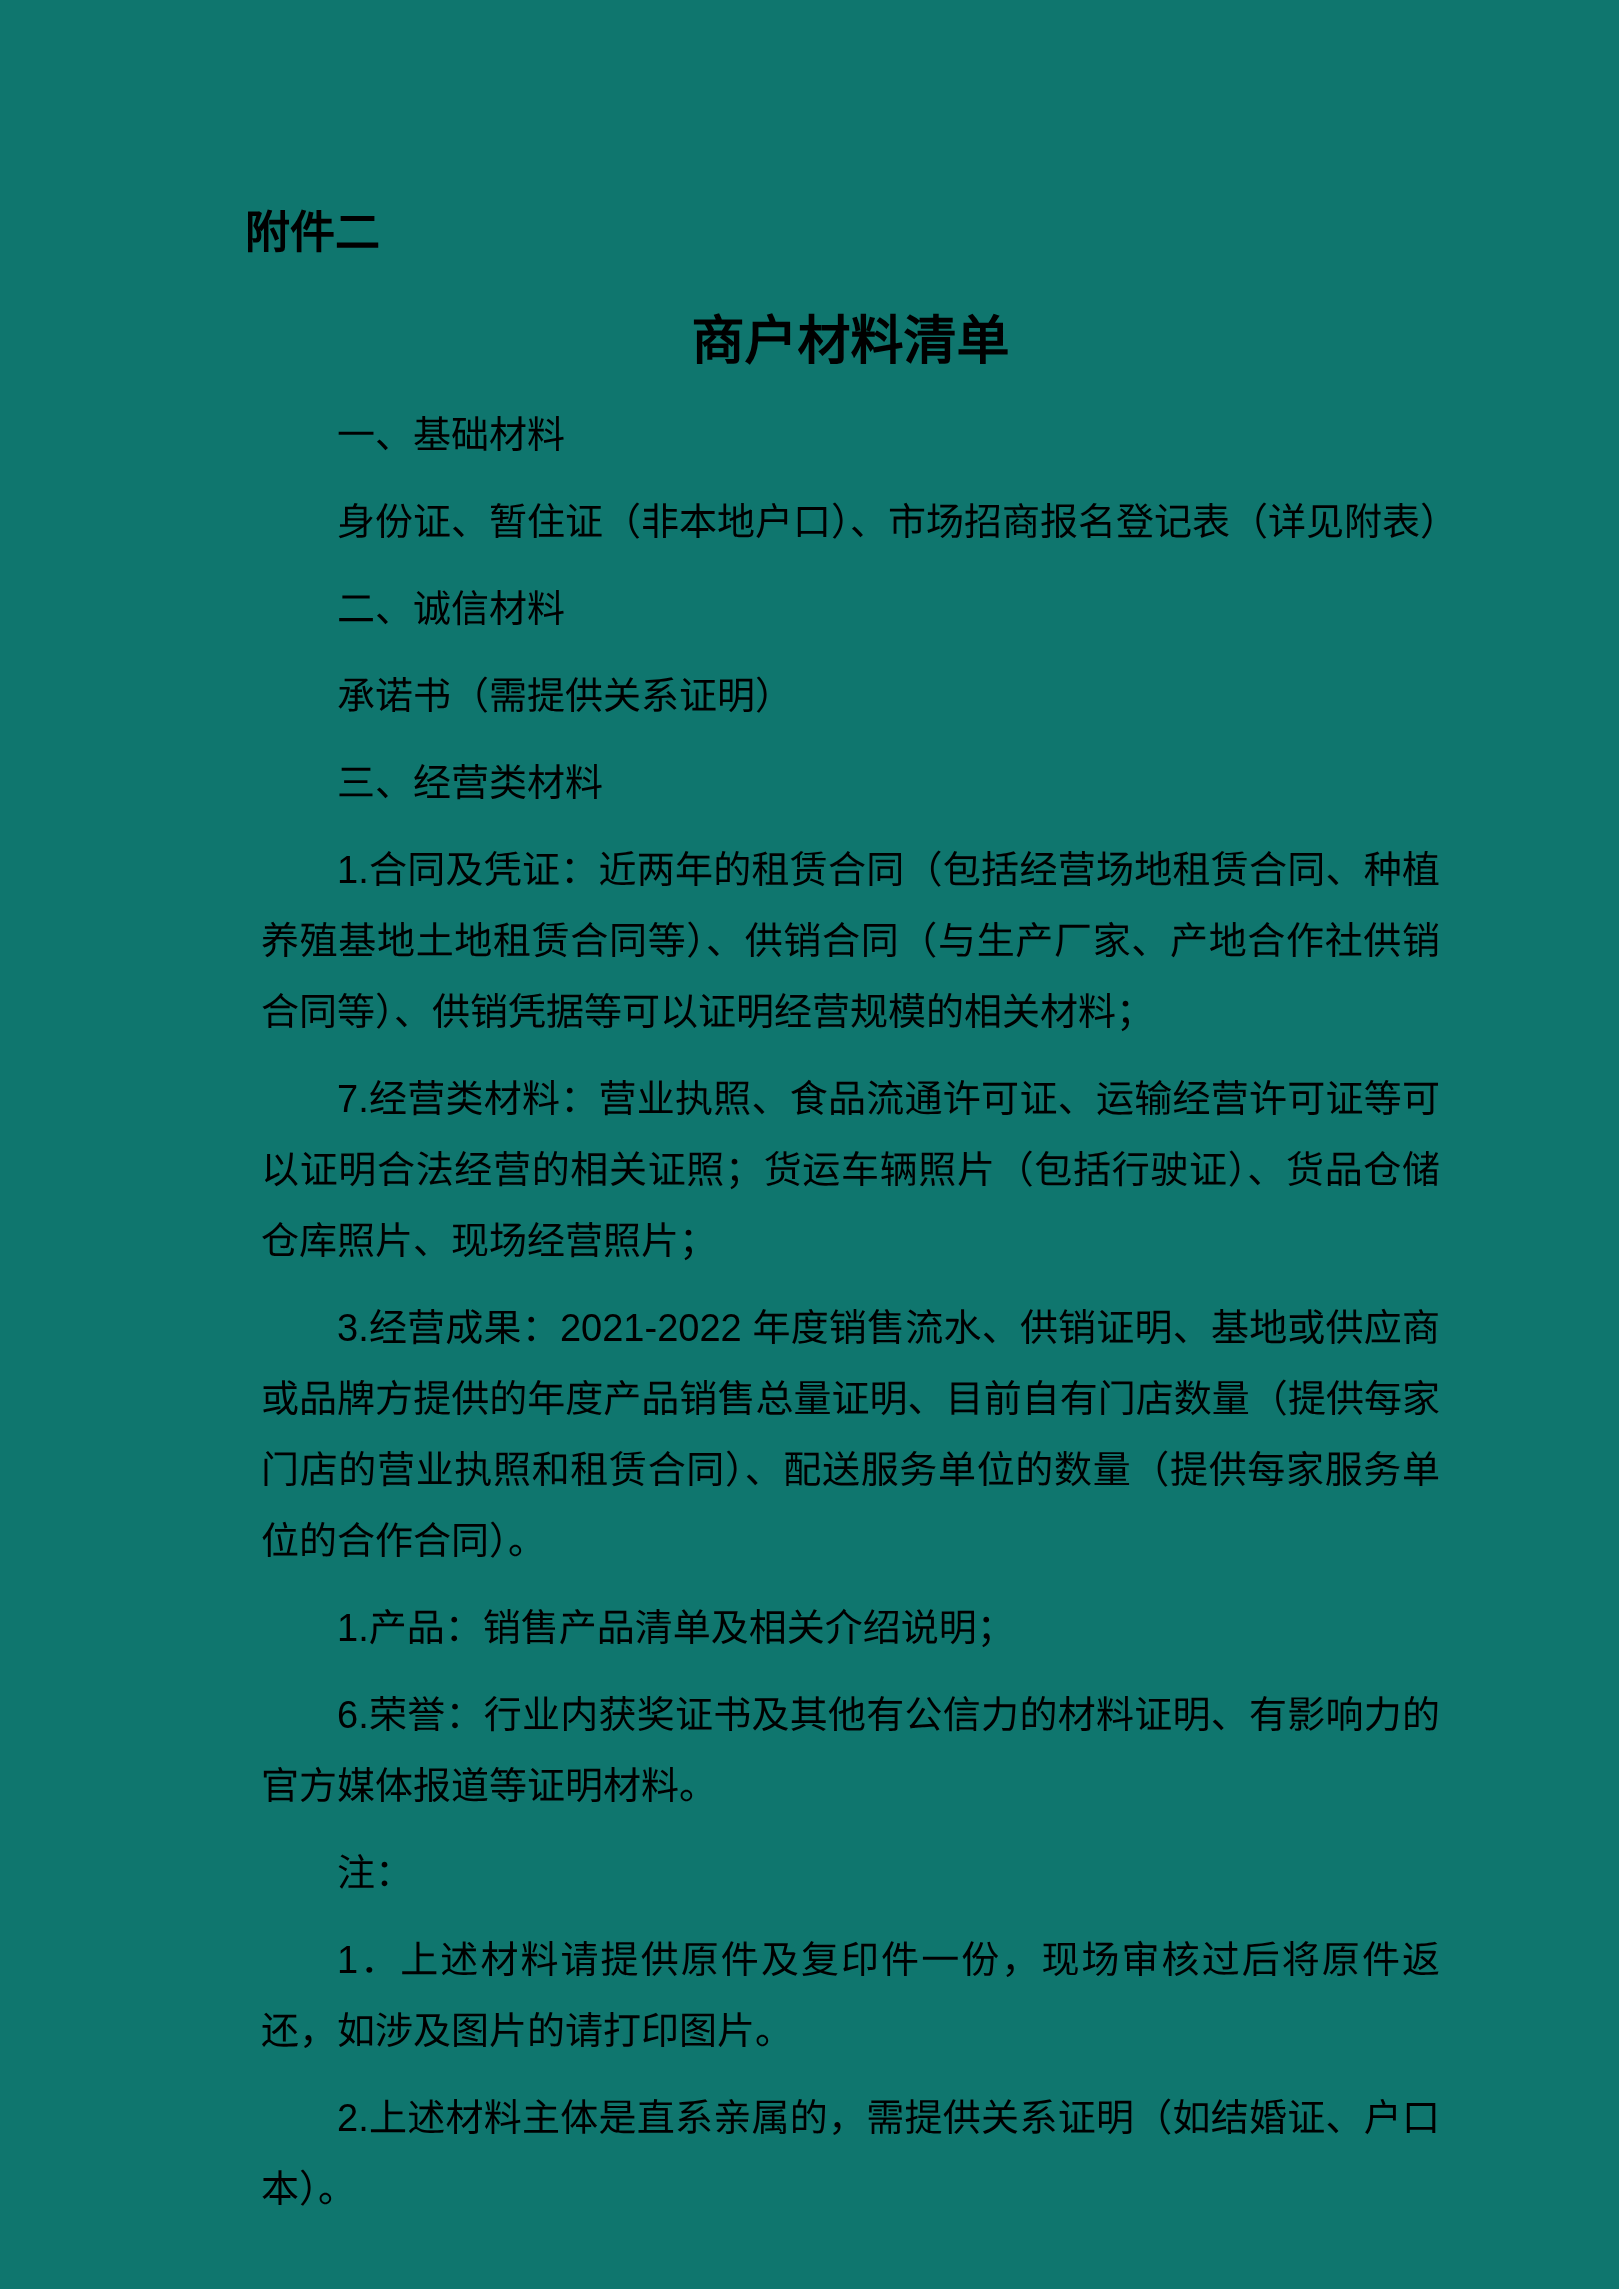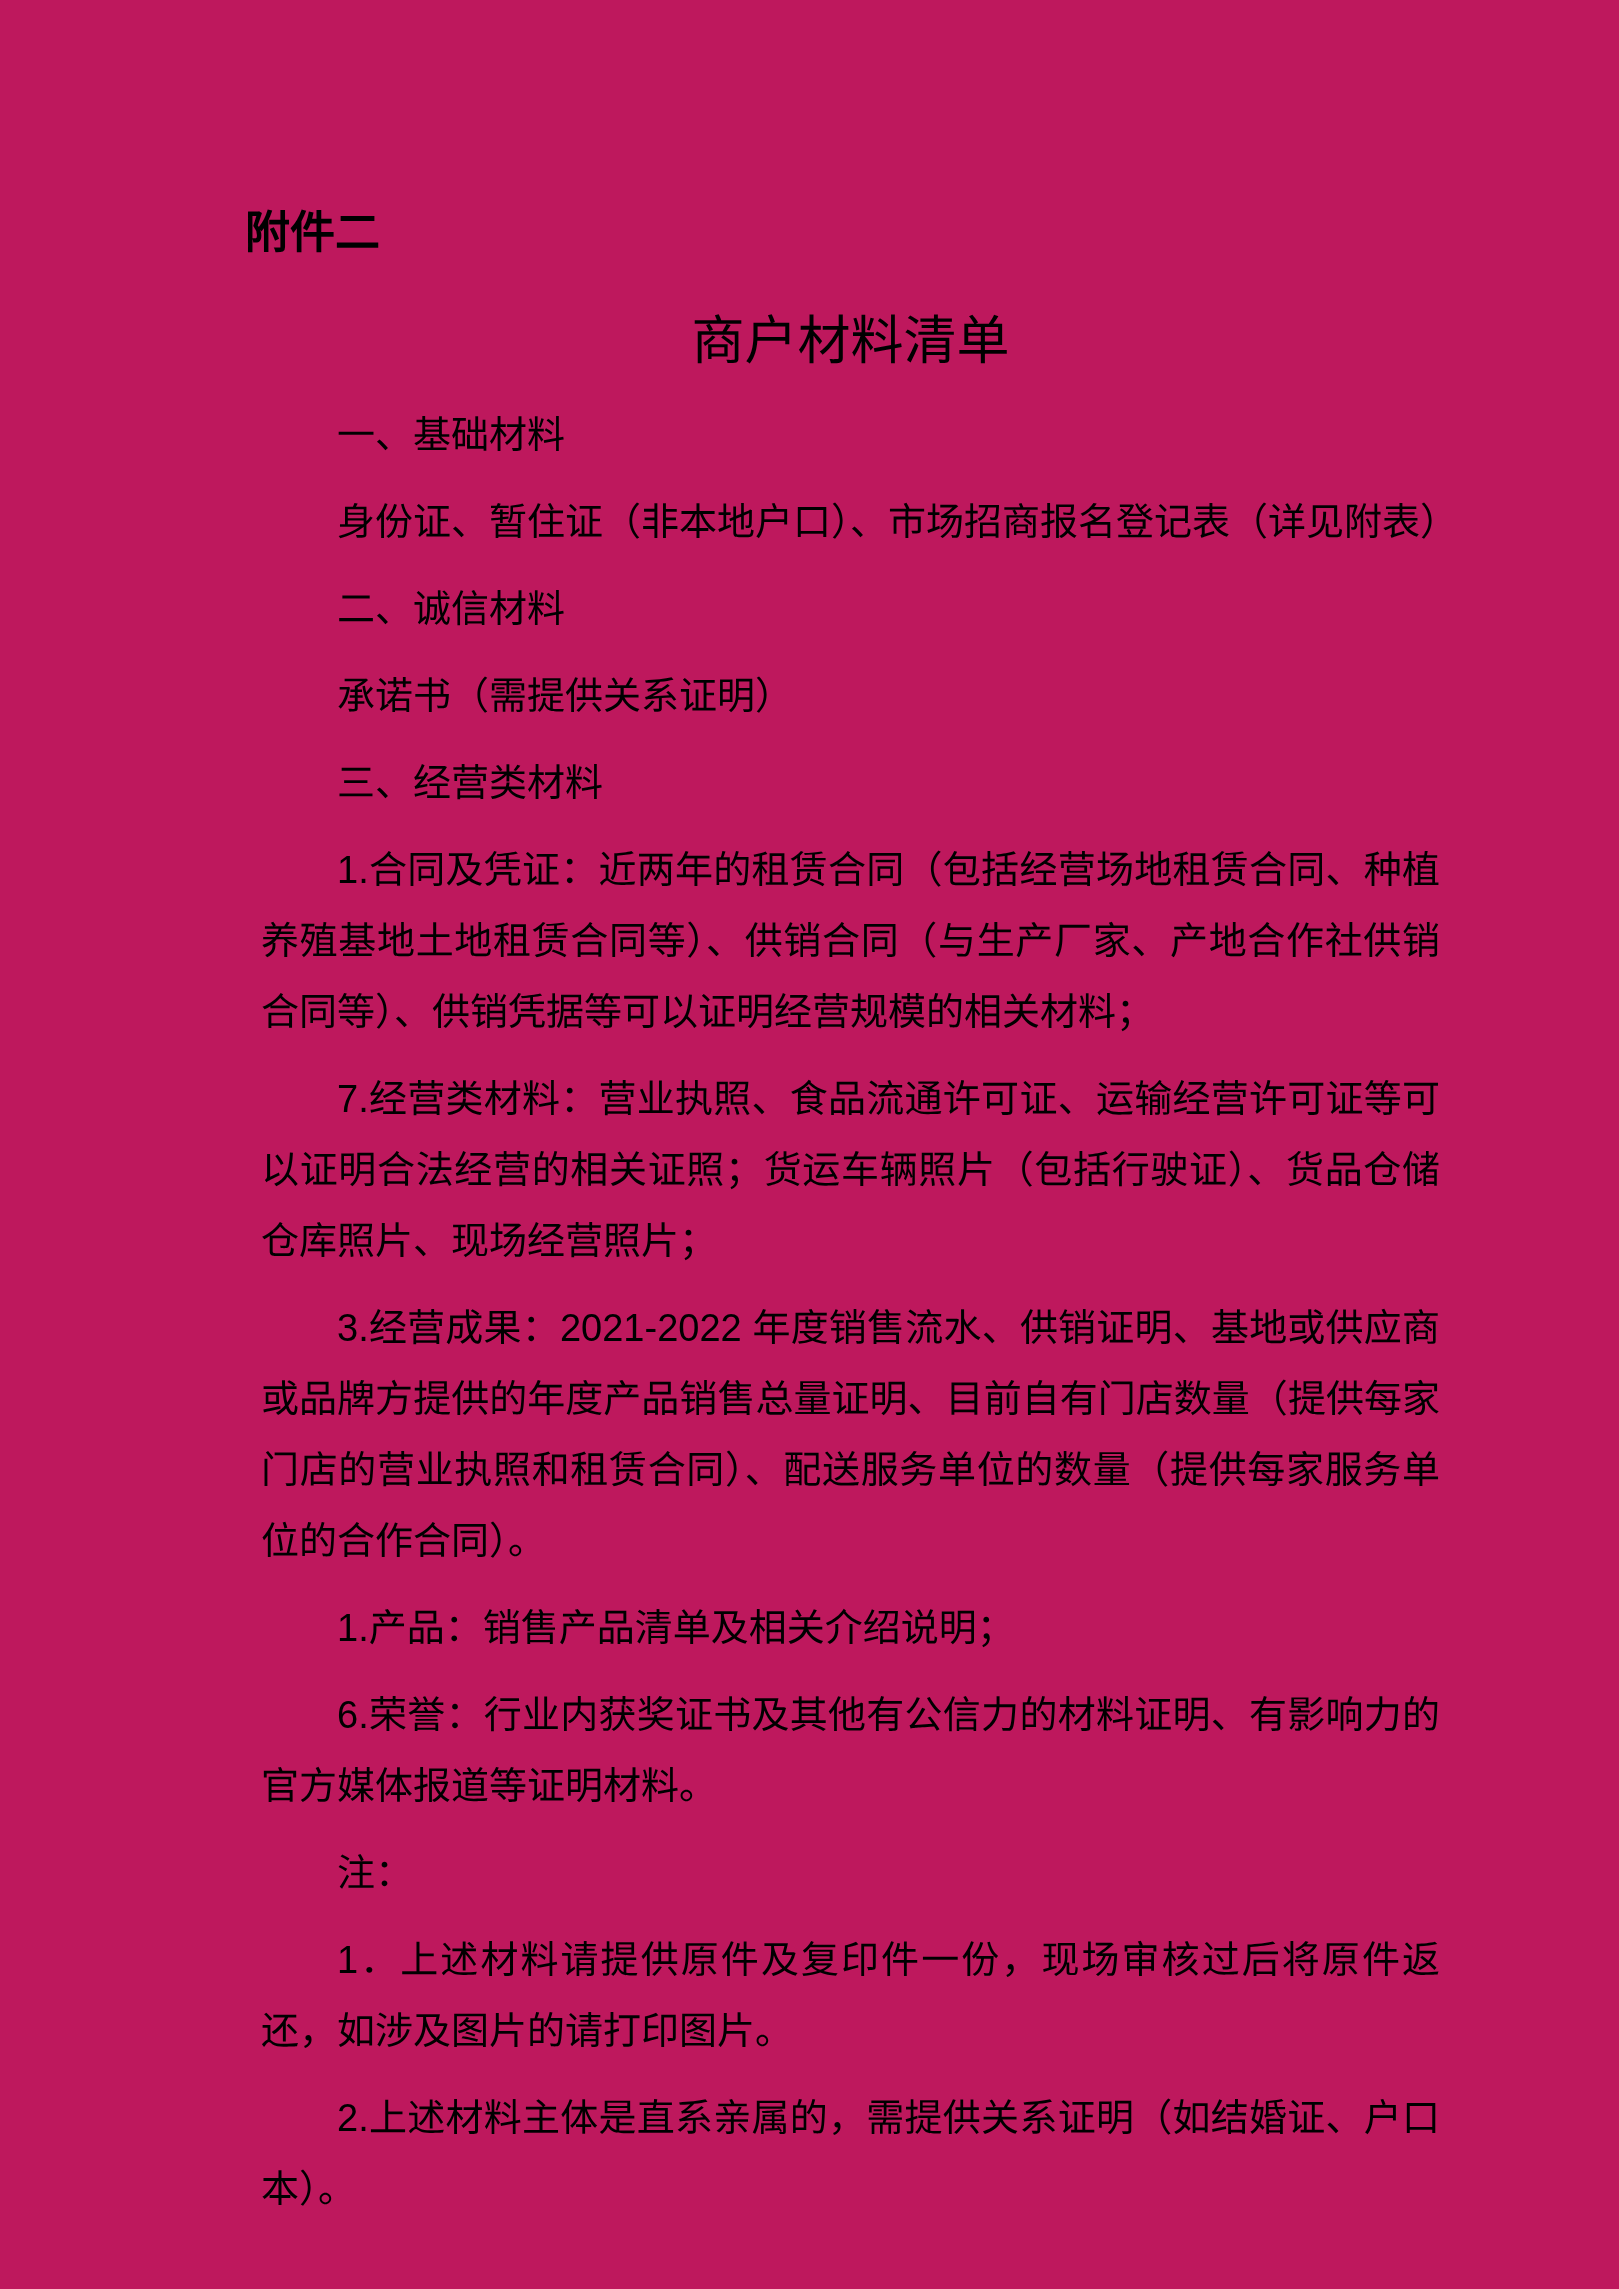--- a/index.html
+++ b/index.html
@@ -5,36 +5,36 @@
   html, body {
     margin: 0;
     padding: 0;
     background: #ffffff;
   }
   .page {
     position: relative;
     width: 1619px;
     height: 2290px;
     box-sizing: border-box;
-    background: #be185d;
+    background: #0f766e;
     color: #000000;
     padding: 194px 163px 0 245px;
     font-family: "Liberation Sans", "DejaVu Sans", sans-serif;
     overflow: hidden;
   }
   .attachment-label {
     font-size: 45px;
     font-weight: 600;
     line-height: 78px;
     margin: 0;
     text-align: left;
   }
   .doc-title {
     font-size: 53px;
-    font-weight: 400;
+    font-weight: 700;
     line-height: 86px;
     margin: 25.5px 0 7.8px 0;
     text-align: center;
   }
   .doc-body {
     margin-top: 5.9px;
   }
   .para {
     font-size: 38px;
     line-height: 71px;

